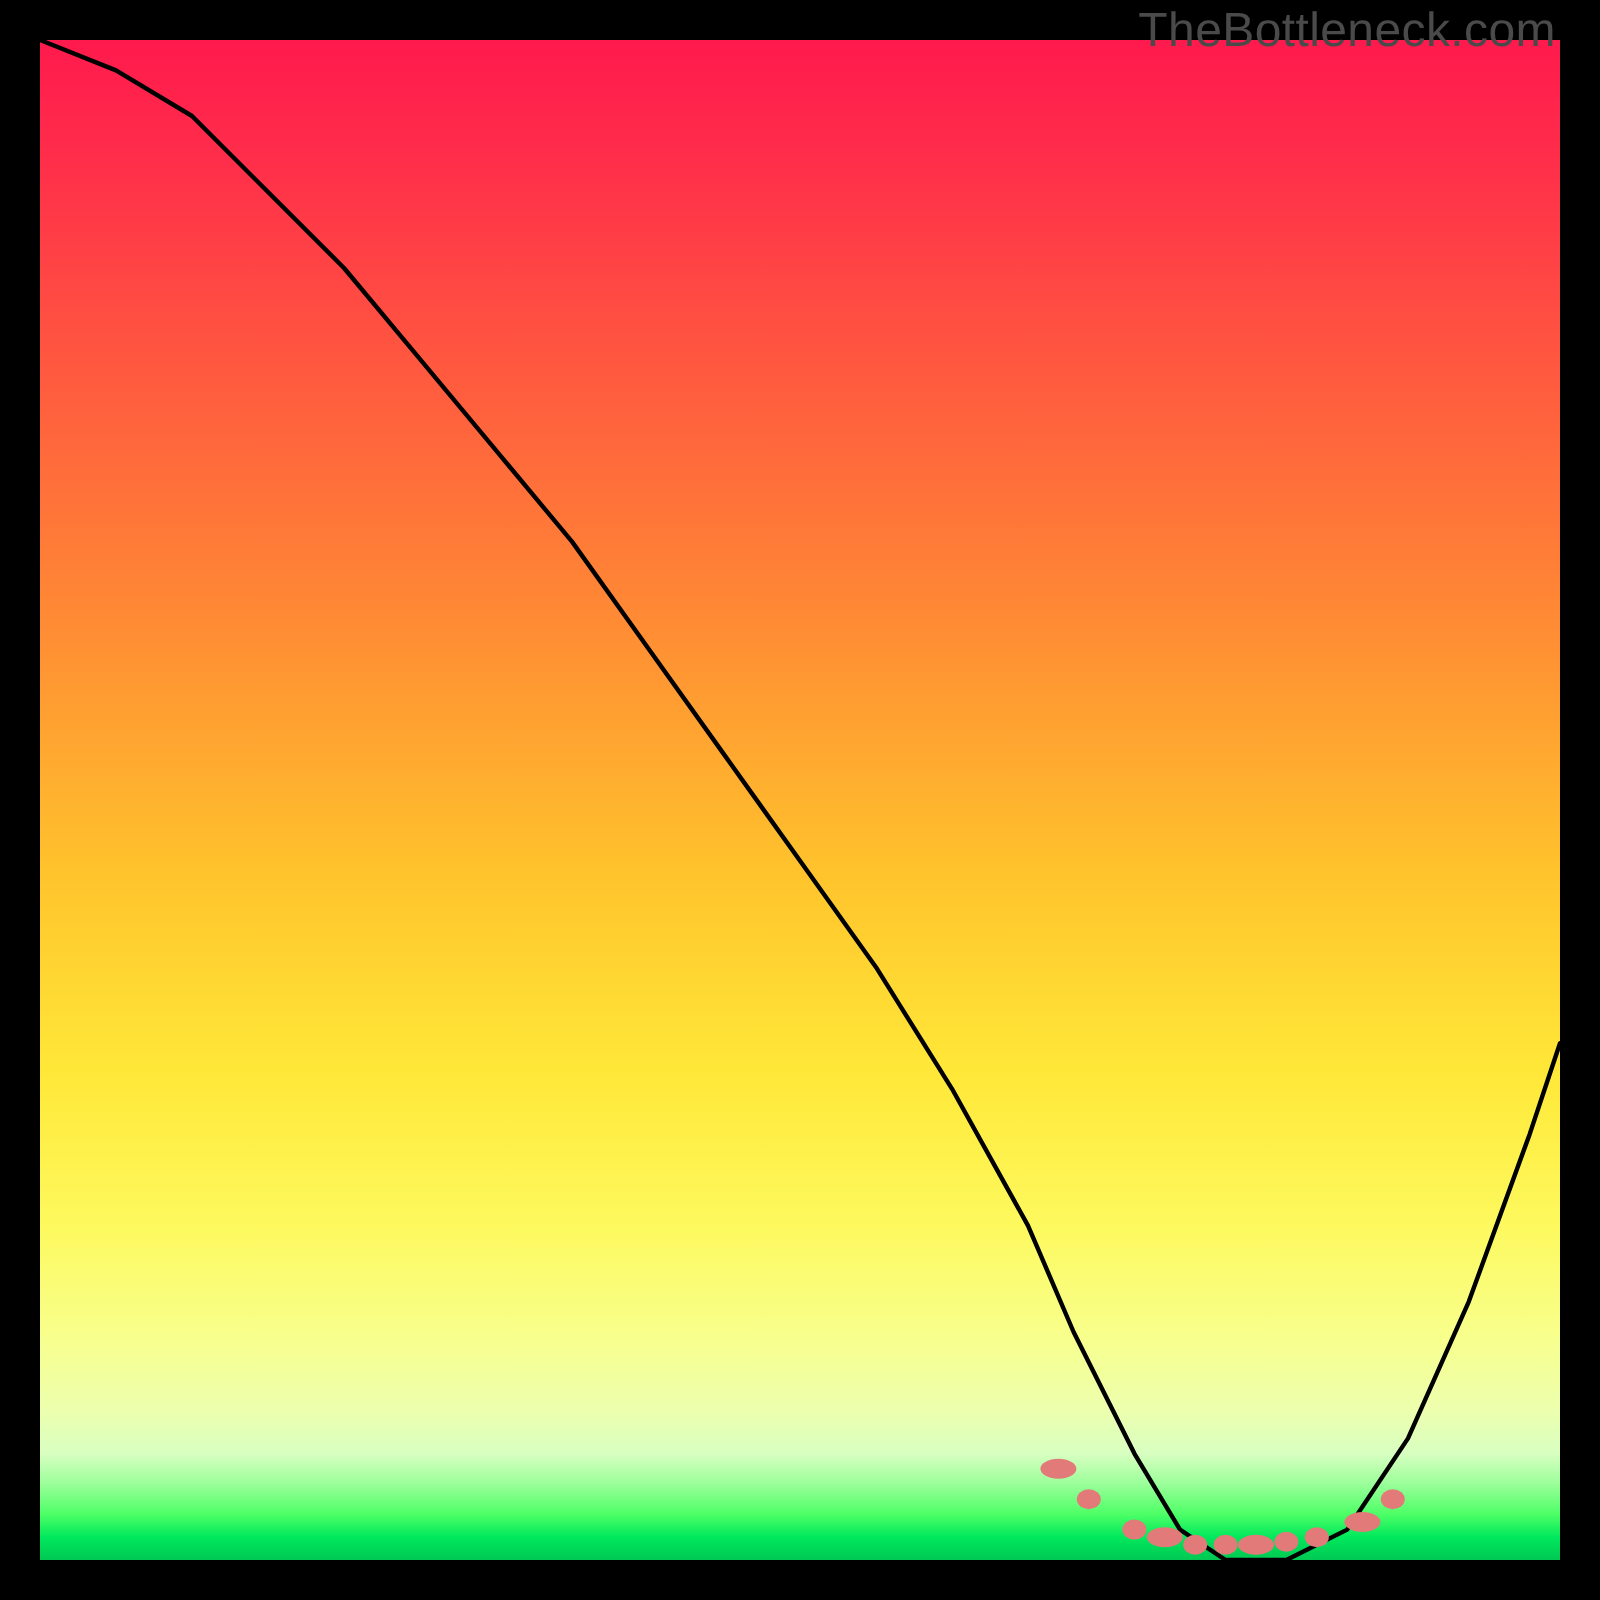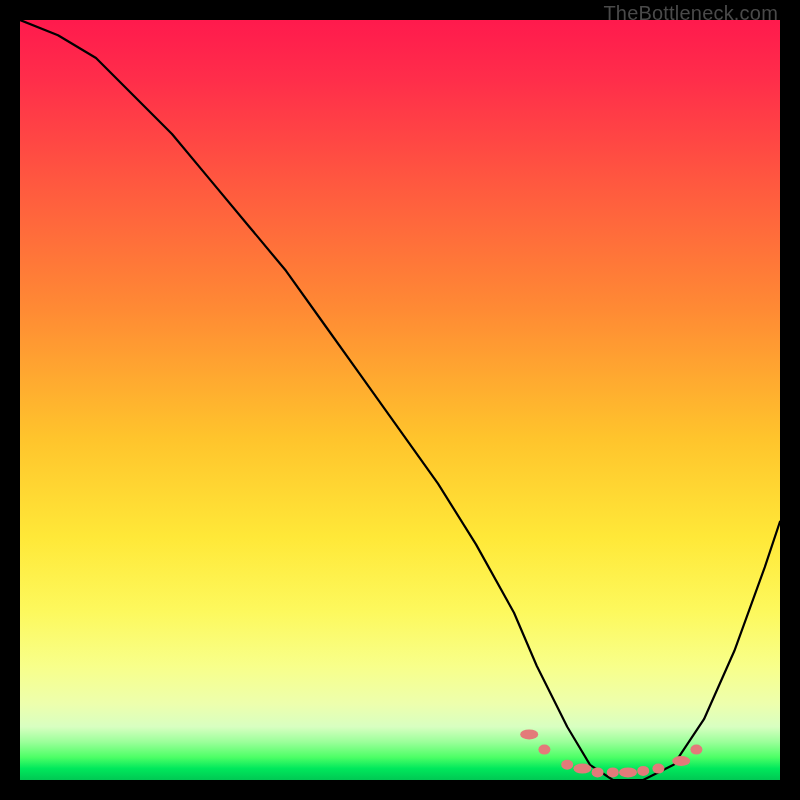--- a/index.html
+++ b/index.html
@@ -49,21 +49,21 @@
     left: 0;
     top: 0;
     width: 760px;
     height: 760px;
   }
   .attribution {
     position: absolute;
     top: 2px;
     right: 22px;
     color: #4a4a4a;
-    font-size: 20px;
+    font-size: 24px;
     font-weight: 500;
     letter-spacing: 0.2px;
   }
 </style>
 </head>
 <body>
 
 <div class="frame">
   <div class="plot">
     <svg class="curve-svg" viewBox="0 0 760 760" preserveAspectRatio="none">

